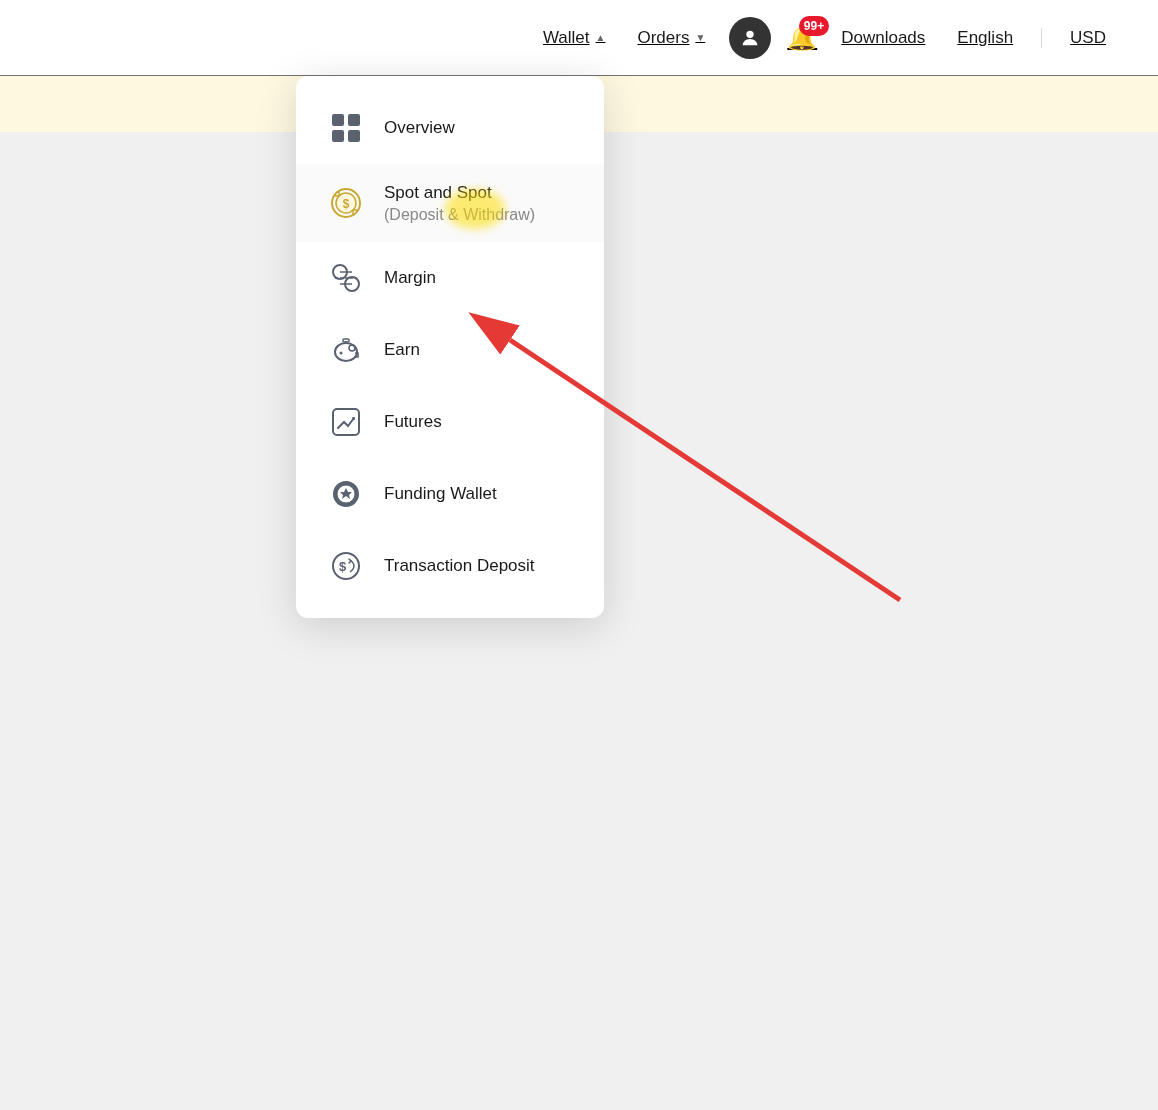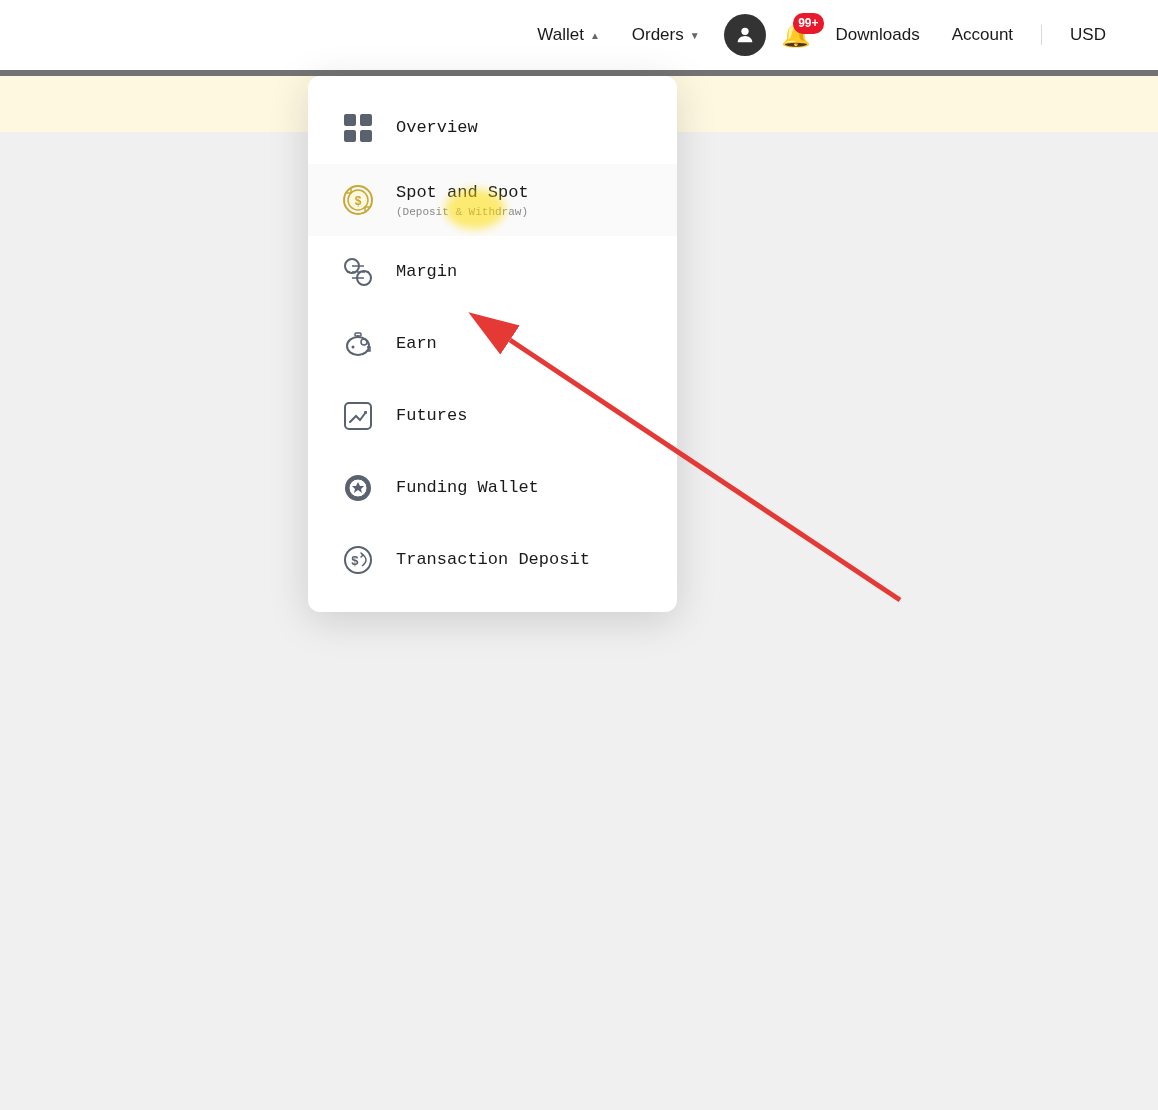--- a/index.html
+++ b/index.html
@@ -31,22 +31,23 @@
     
     .navbar {
       position: relative;
       z-index: 10;
       width: 100%;
       height: 76px;
       background: #fff;
       display: flex;
       align-items: center;
       padding: 0 40px;
-      border-bottom: 6px solid #737373;
+      border-bottom: 1px solid #737373;
       gap: 8px;
+      text-decoration: underline;
     }
 
     .nav-spacer { flex: 1; }
 
     .nav-item {
       display: flex;
       align-items: center;
       gap: 6px;
       font-size: 17px;
       font-weight: 500;
@@ -125,28 +126,27 @@
       z-index: 1;
       width: 100%;
       height: calc(1110px - 76px - 56px);
       background: #f0f0f0;
     }
 
     
     .dropdown-menu {
       position: absolute;
       top: 76px;
-      left: 308px;
-      width: 369px;
+      left: 296px;
+      width: 308px;
       background: #fff;
       border-radius: 12px;
       box-shadow: 0 8px 40px rgba(0,0,0,0.15);
       padding: 16px 0;
       z-index: 100;
-      font-family: Liberation Mono, monospace;
     }
 
     .menu-item {
       display: flex;
       align-items: center;
       gap: 20px;
       padding: 18px 32px;
       cursor: pointer;
       transition: background 0.15s;
     }
@@ -164,21 +164,21 @@
       display: flex;
       flex-direction: column;
     }
     .menu-item-title {
       font-size: 17px;
       font-weight: 500;
       color: #1a1a1a;
       line-height: 1.3;
     }
     .menu-item-sub {
-      font-size: 11px;
+      font-size: 16px;
       color: #888;
       margin-top: 2px;
     }
 
     
     .red-arrow {
       position: absolute;
       z-index: 200;
       pointer-events: none;
     }
@@ -233,21 +233,21 @@
   <div class="bell-wrapper">
     <span class="bell-icon">🔔</span>
     <span class="badge">99+</span>
   </div>
 
   <div class="nav-item">
     <span>Downloads</span>
   </div>
 
   <div class="nav-item">
-    <span>Account</span>
+    <span>English</span>
   </div>
 
   <div class="nav-divider"></div>
 
   <div class="nav-item">
     <span>USD</span>
   </div>
 </div>
 
 <div class="banner"></div>

